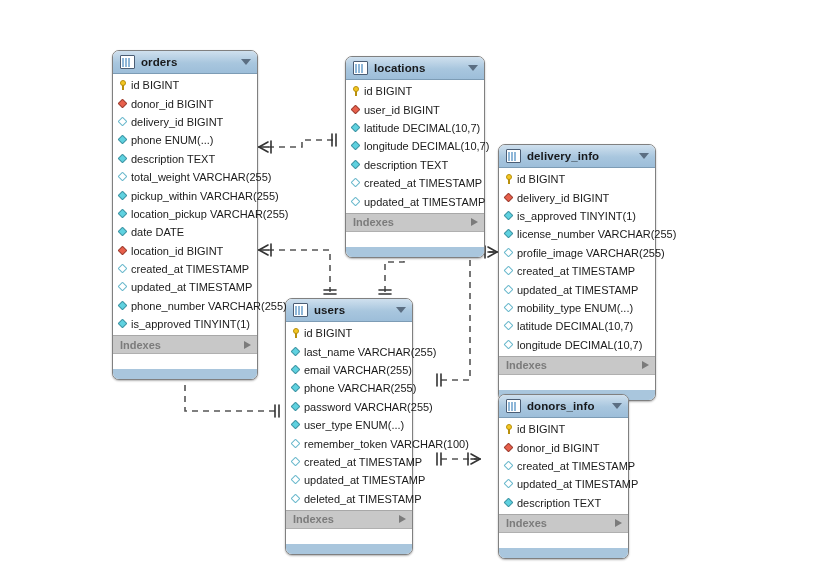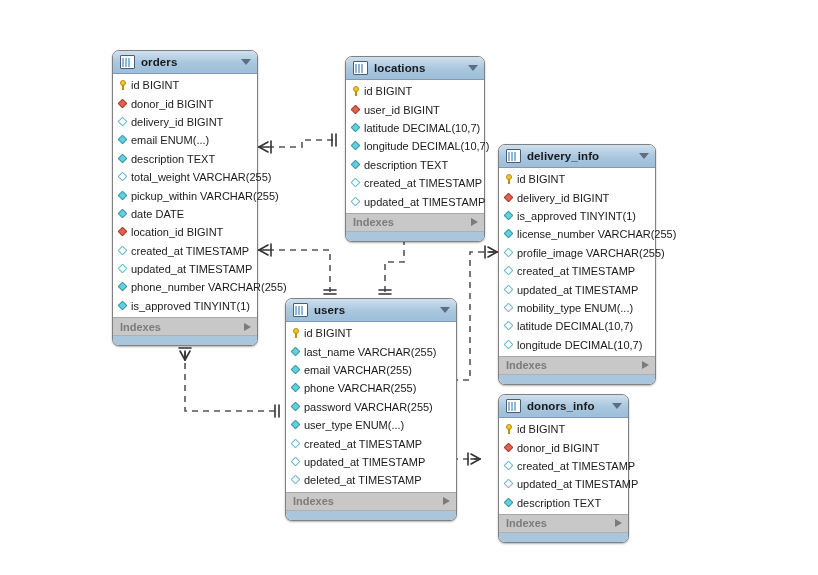--- a/index.html
+++ b/index.html
@@ -29,21 +29,21 @@
   }
 
   
   .tbl {
     position: absolute;
     box-sizing: border-box;
     background: #ffffff;
     border: 1px solid #808080;
     border-radius: 7px;
     box-shadow: 0 1px 2px rgba(0,0,0,0.30);
-    padding-bottom: 9px;
+    padding-bottom: 25px;
     
     background-image: linear-gradient(#ffffff, #ffffff);
   }
   .tbl::after {
     
     content: "";
     position: absolute;
     left: 0; right: 0; bottom: 0;
     height: 10px;
     background: #a9c6dd;
@@ -319,33 +319,37 @@
           <div class="col">
             <span class="bullet fk"></span>
             <span>donor_id BIGINT</span>
           </div>
           <div class="col">
             <span class="bullet nul"></span>
             <span>delivery_id BIGINT</span>
           </div>
           <div class="col">
             <span class="bullet nn"></span>
-            <span>email ENUM(...)</span>
+            <span>phone ENUM(...)</span>
           </div>
           <div class="col">
             <span class="bullet nn"></span>
             <span>description TEXT</span>
           </div>
           <div class="col">
             <span class="bullet nul"></span>
             <span>total_weight VARCHAR(255)</span>
           </div>
           <div class="col">
             <span class="bullet nn"></span>
             <span>pickup_within VARCHAR(255)</span>
+          </div>
+          <div class="col">
+            <span class="bullet nn"></span>
+            <span>location_pickup VARCHAR(255)</span>
           </div>
           <div class="col">
             <span class="bullet nn"></span>
             <span>date DATE</span>
           </div>
           <div class="col">
             <span class="bullet fk"></span>
             <span>location_id BIGINT</span>
           </div>
           <div class="col">
@@ -465,21 +469,21 @@
           <div class="col">
             <span class="bullet nul"></span>
             <span>longitude DECIMAL(10,7)</span>
           </div>
         </div>
         <div class="tbl-indexes">
           <span class="idx-label">Indexes</span>
           <span class="idx-caret"></span>
         </div>
       </div>
-      <div class="tbl" style="left: 285px; top: 298px; width: 172px;">
+      <div class="tbl" style="left: 285px; top: 298px; width: 128px;">
         <div class="tbl-header">
           <span class="tbl-icon">
             <i></i>
             <i></i>
             <i></i>
           </span>
           <span class="tbl-name">users</span>
           <span class="tbl-caret"></span>
         </div>
         <div class="tbl-cols">
@@ -499,20 +503,24 @@
             <span class="bullet nn"></span>
             <span>phone VARCHAR(255)</span>
           </div>
           <div class="col">
             <span class="bullet nn"></span>
             <span>password VARCHAR(255)</span>
           </div>
           <div class="col">
             <span class="bullet nn"></span>
             <span>user_type ENUM(...)</span>
+          </div>
+          <div class="col">
+            <span class="bullet nul"></span>
+            <span>remember_token VARCHAR(100)</span>
           </div>
           <div class="col">
             <span class="bullet nul"></span>
             <span>created_at TIMESTAMP</span>
           </div>
           <div class="col">
             <span class="bullet nul"></span>
             <span>updated_at TIMESTAMP</span>
           </div>
           <div class="col">

